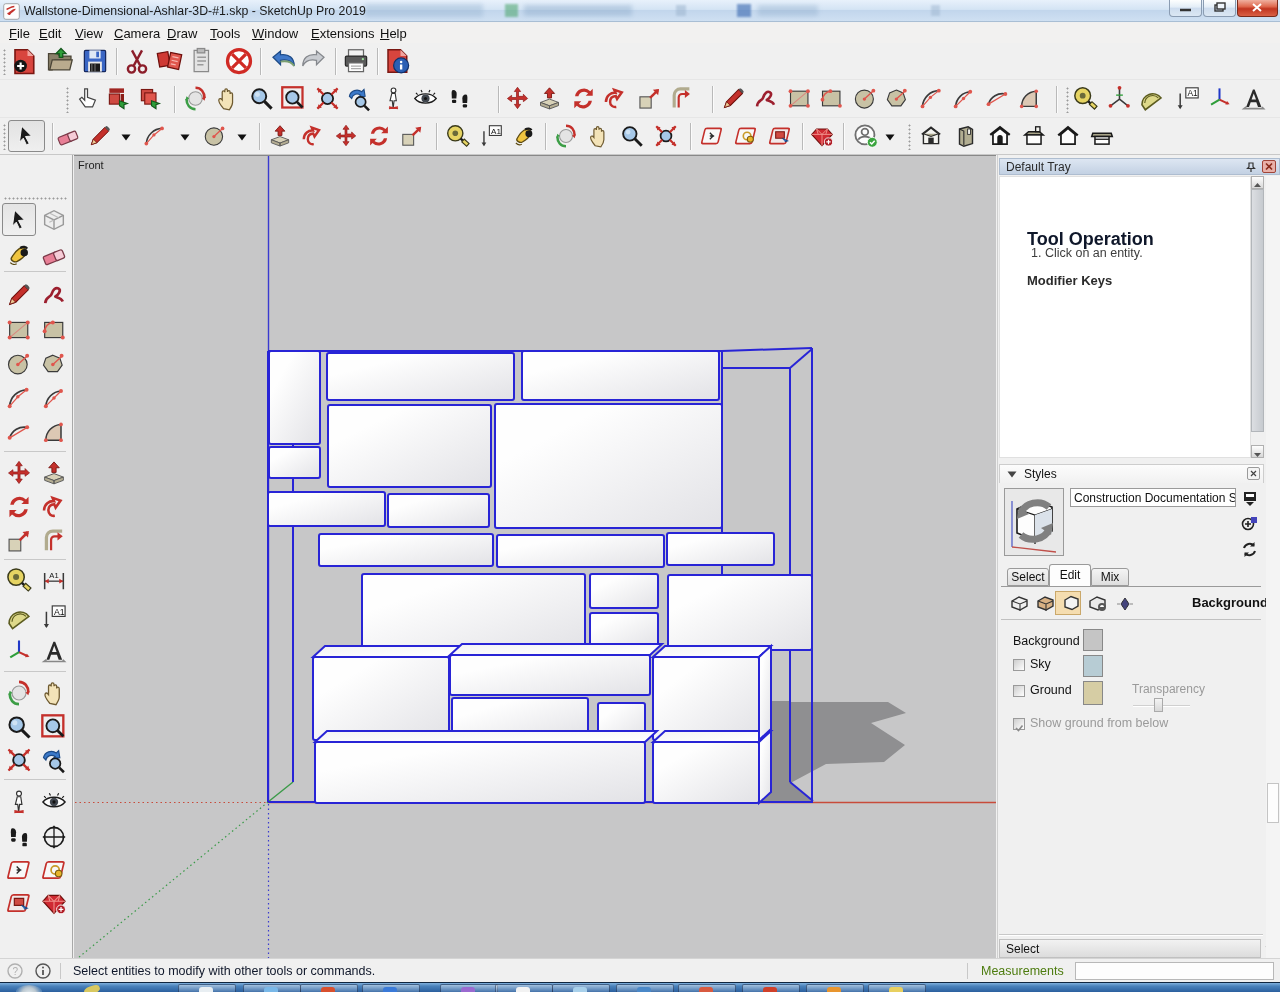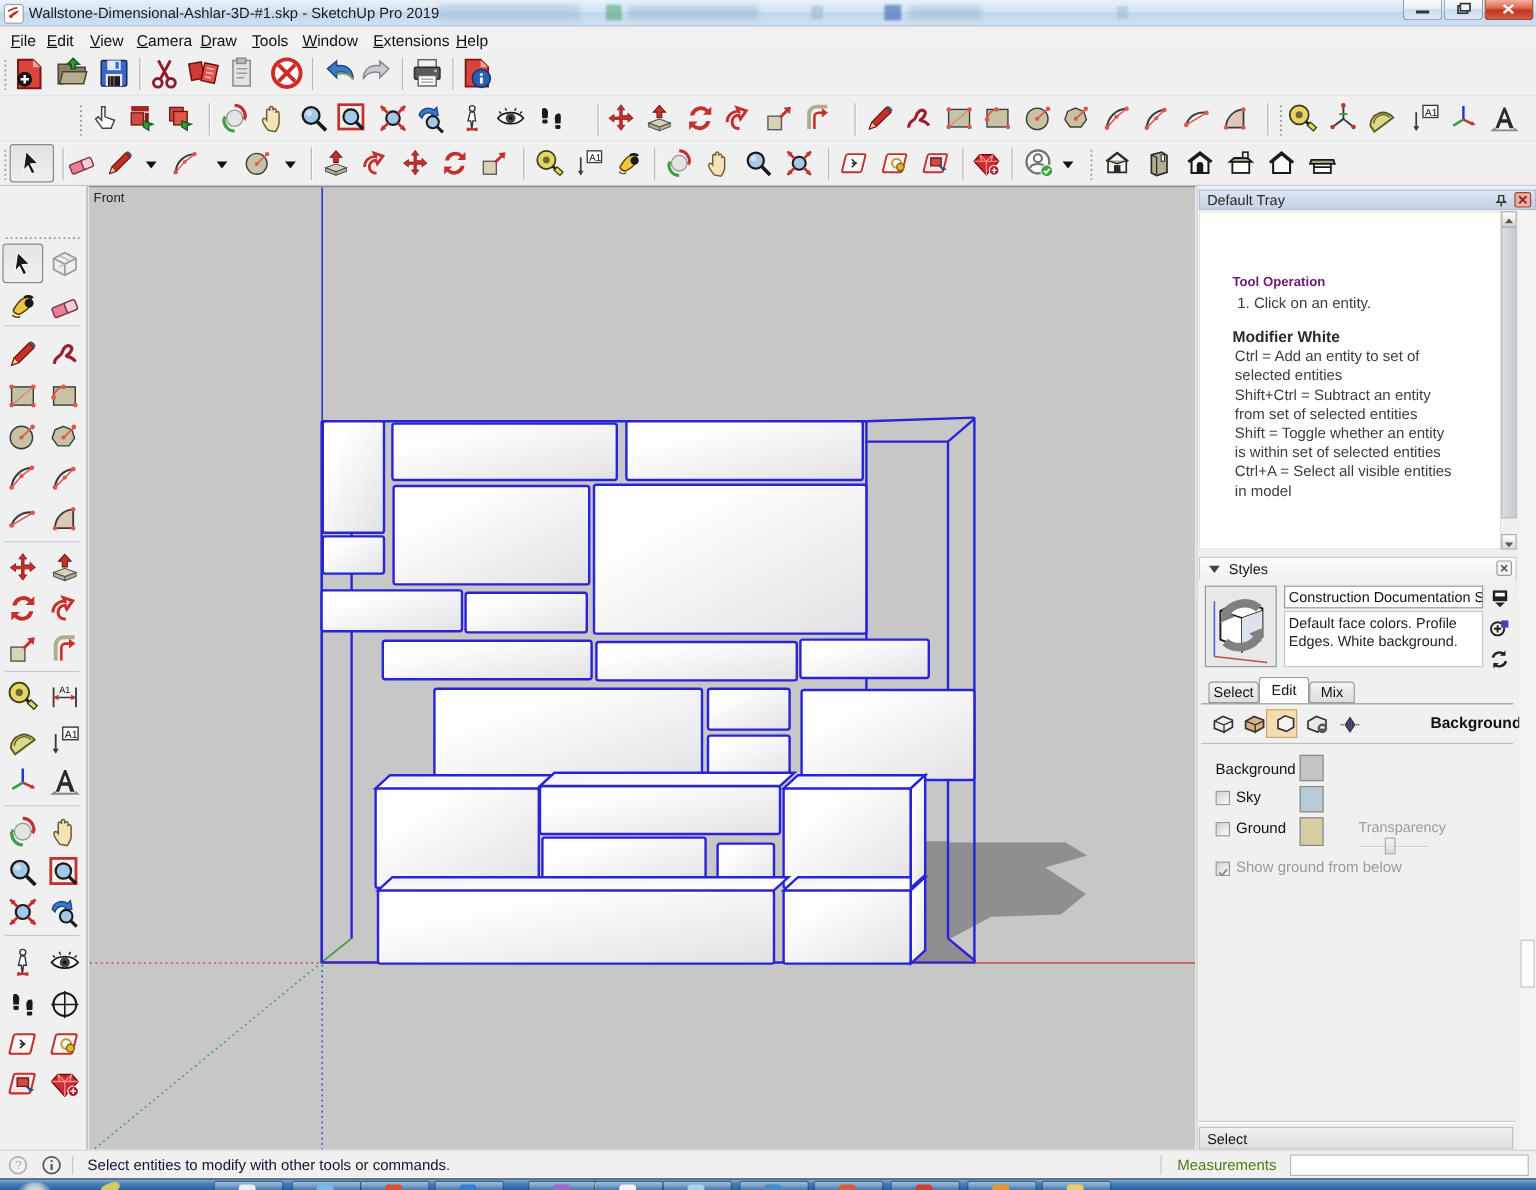--- a/index.html
+++ b/index.html
@@ -764,24 +764,23 @@
       <div class="abs" style="left:1px;top:3px;width:281px;height:17px;background:linear-gradient(#dde6f2,#c3d1e3);border:1px solid #aebdd0;font-size:12px;color:#2a2a2a">
         <span style="position:absolute;left:6px;top:1px">Default Tray</span>
         <svg class="abs" style="left:245px;top:2px" width="12" height="12" viewBox="0 0 12 12">
           <path d="M4 2h4v4l1.5 1.5h-7L4 6zM6 7.5V11" stroke="#333" stroke-width="1.2" fill="none"></path>
         </svg>
         <div class="abs" style="left:262px;top:1px;width:14px;height:13px;background:#e8b0a8;border:1px solid #a04438;border-radius:2px"><svg width="12" height="11">
             <path d="M3 2.5l6 6M9 2.5l-6 6" stroke="#8a2a1a" stroke-width="1.6"></path>
           </svg></div>
       </div>
       <div class="abs" style="left:1px;top:21px;width:252px;height:282px;background:#fff;border:1px solid #e0e0e0;overflow:hidden;color:#3d3d3d">
-        <div class="abs" style="left:27px;top:52px;font-size:11px;font-weight:bold;color:#701a75">Tool Operation</div>
+        <div class="abs" style="left:27px;top:52px;font-size:18px;font-weight:bold;color:#0f172a">Tool Operation</div>
         <div class="abs" style="left:31px;top:69px;font-size:12.5px">1. Click on an entity.</div>
-        <div class="abs" style="left:27px;top:96px;font-size:13px;font-weight:bold;color:#2b2b2b">Modifier White</div>
-        <div class="abs" style="left:29px;top:112px;font-size:12.5px;line-height:16px">Ctrl = Add an entity to set of<br>selected entities<br>Shift+Ctrl = Subtract an entity<br>from set of selected entities<br>Shift = Toggle whether an entity<br>is within set of selected entities<br>Ctrl+A = Select all visible entities<br>in model</div>
+        <div class="abs" style="left:27px;top:96px;font-size:13px;font-weight:bold;color:#2b2b2b">Modifier Keys</div>
       </div>
       <div class="abs" style="left:253px;top:21px;width:13px;height:282px;background:#f0f0f0">
         <div class="abs" style="left:0;top:0;width:13px;height:13px;background:linear-gradient(#fefefe,#d8d8d8);border:1px solid #b0b0b0"><svg width="11" height="11">
             <path d="M5.5 3L9 7H2z" fill="#555"></path>
           </svg></div>
         <div class="abs" style="left:0;top:13px;width:13px;height:243px;background:linear-gradient(90deg,#dcdee2,#c6cacf);border:1px solid #b2b6ba"></div>
         <div class="abs" style="left:0;top:269px;width:13px;height:13px;background:linear-gradient(#fefefe,#d8d8d8);border:1px solid #b0b0b0"><svg width="11" height="11">
             <path d="M5.5 8L9 4H2z" fill="#555"></path>
           </svg></div>
       </div>
@@ -801,23 +800,20 @@
             <path d="M12 20l17-8 18 6v24l-17 9-18-7z" fill="#fdfdfd" stroke="#1a1a1a" stroke-width="1.6"></path>
             <path d="M12 20l18 6 17-6M30 26v29" fill="none" stroke="#1a1a1a" stroke-width="1.3"></path>
             <path d="M30 26l17-6v24l-17 9z" fill="#dbe2ea"></path>
             <path d="M44 18a17 15 0 0 0-28 6" fill="none" stroke="#808080" stroke-width="7"></path>
             <path d="M12 30l2-12 10 7z" fill="#808080"></path>
             <path d="M16 46a17 15 0 0 0 28-6" fill="none" stroke="#808080" stroke-width="7"></path>
             <path d="M48 34l-2 12-10-7z" fill="#808080"></path>
           </svg></div>
         <div class="abs" style="left:71px;top:5px;width:166px;height:19px;background:#fff;border:1px solid #9a9a9a;font-size:12px;color:#111;overflow:hidden;white-space:nowrap">
           <span style="position:absolute;left:3px;top:2px">Construction Documentation Sty</span>
-        </div>
-        <div class="abs" style="left:71px;top:26px;width:166px;height:47px;background:#fff;border:1px solid #c8c8c8;font-size:12px;color:#222;line-height:15px">
-          <span style="position:absolute;left:3px;top:2px">Default face colors. Profile<br>Edges. White background.</span>
         </div>
         <svg class="abs" style="left:243px;top:8px" width="16" height="16" viewBox="0 0 16 16">
           <rect x="2" y="1" width="12" height="9" fill="#222"></rect>
           <rect x="4" y="3" width="8" height="3" fill="#fff"></rect>
           <path d="M8 15l-4-4h8z" fill="#222"></path>
         </svg>
         <svg class="abs" style="left:242px;top:32px" width="17" height="17" viewBox="0 0 17 17">
           <circle cx="7" cy="9" r="5.5" fill="none" stroke="#222" stroke-width="1.6"></circle>
           <path d="M7 6v6M4 9h6" stroke="#222" stroke-width="1.6"></path>
           <rect x="10" y="2" width="6" height="6" fill="#4444bb"></rect>

